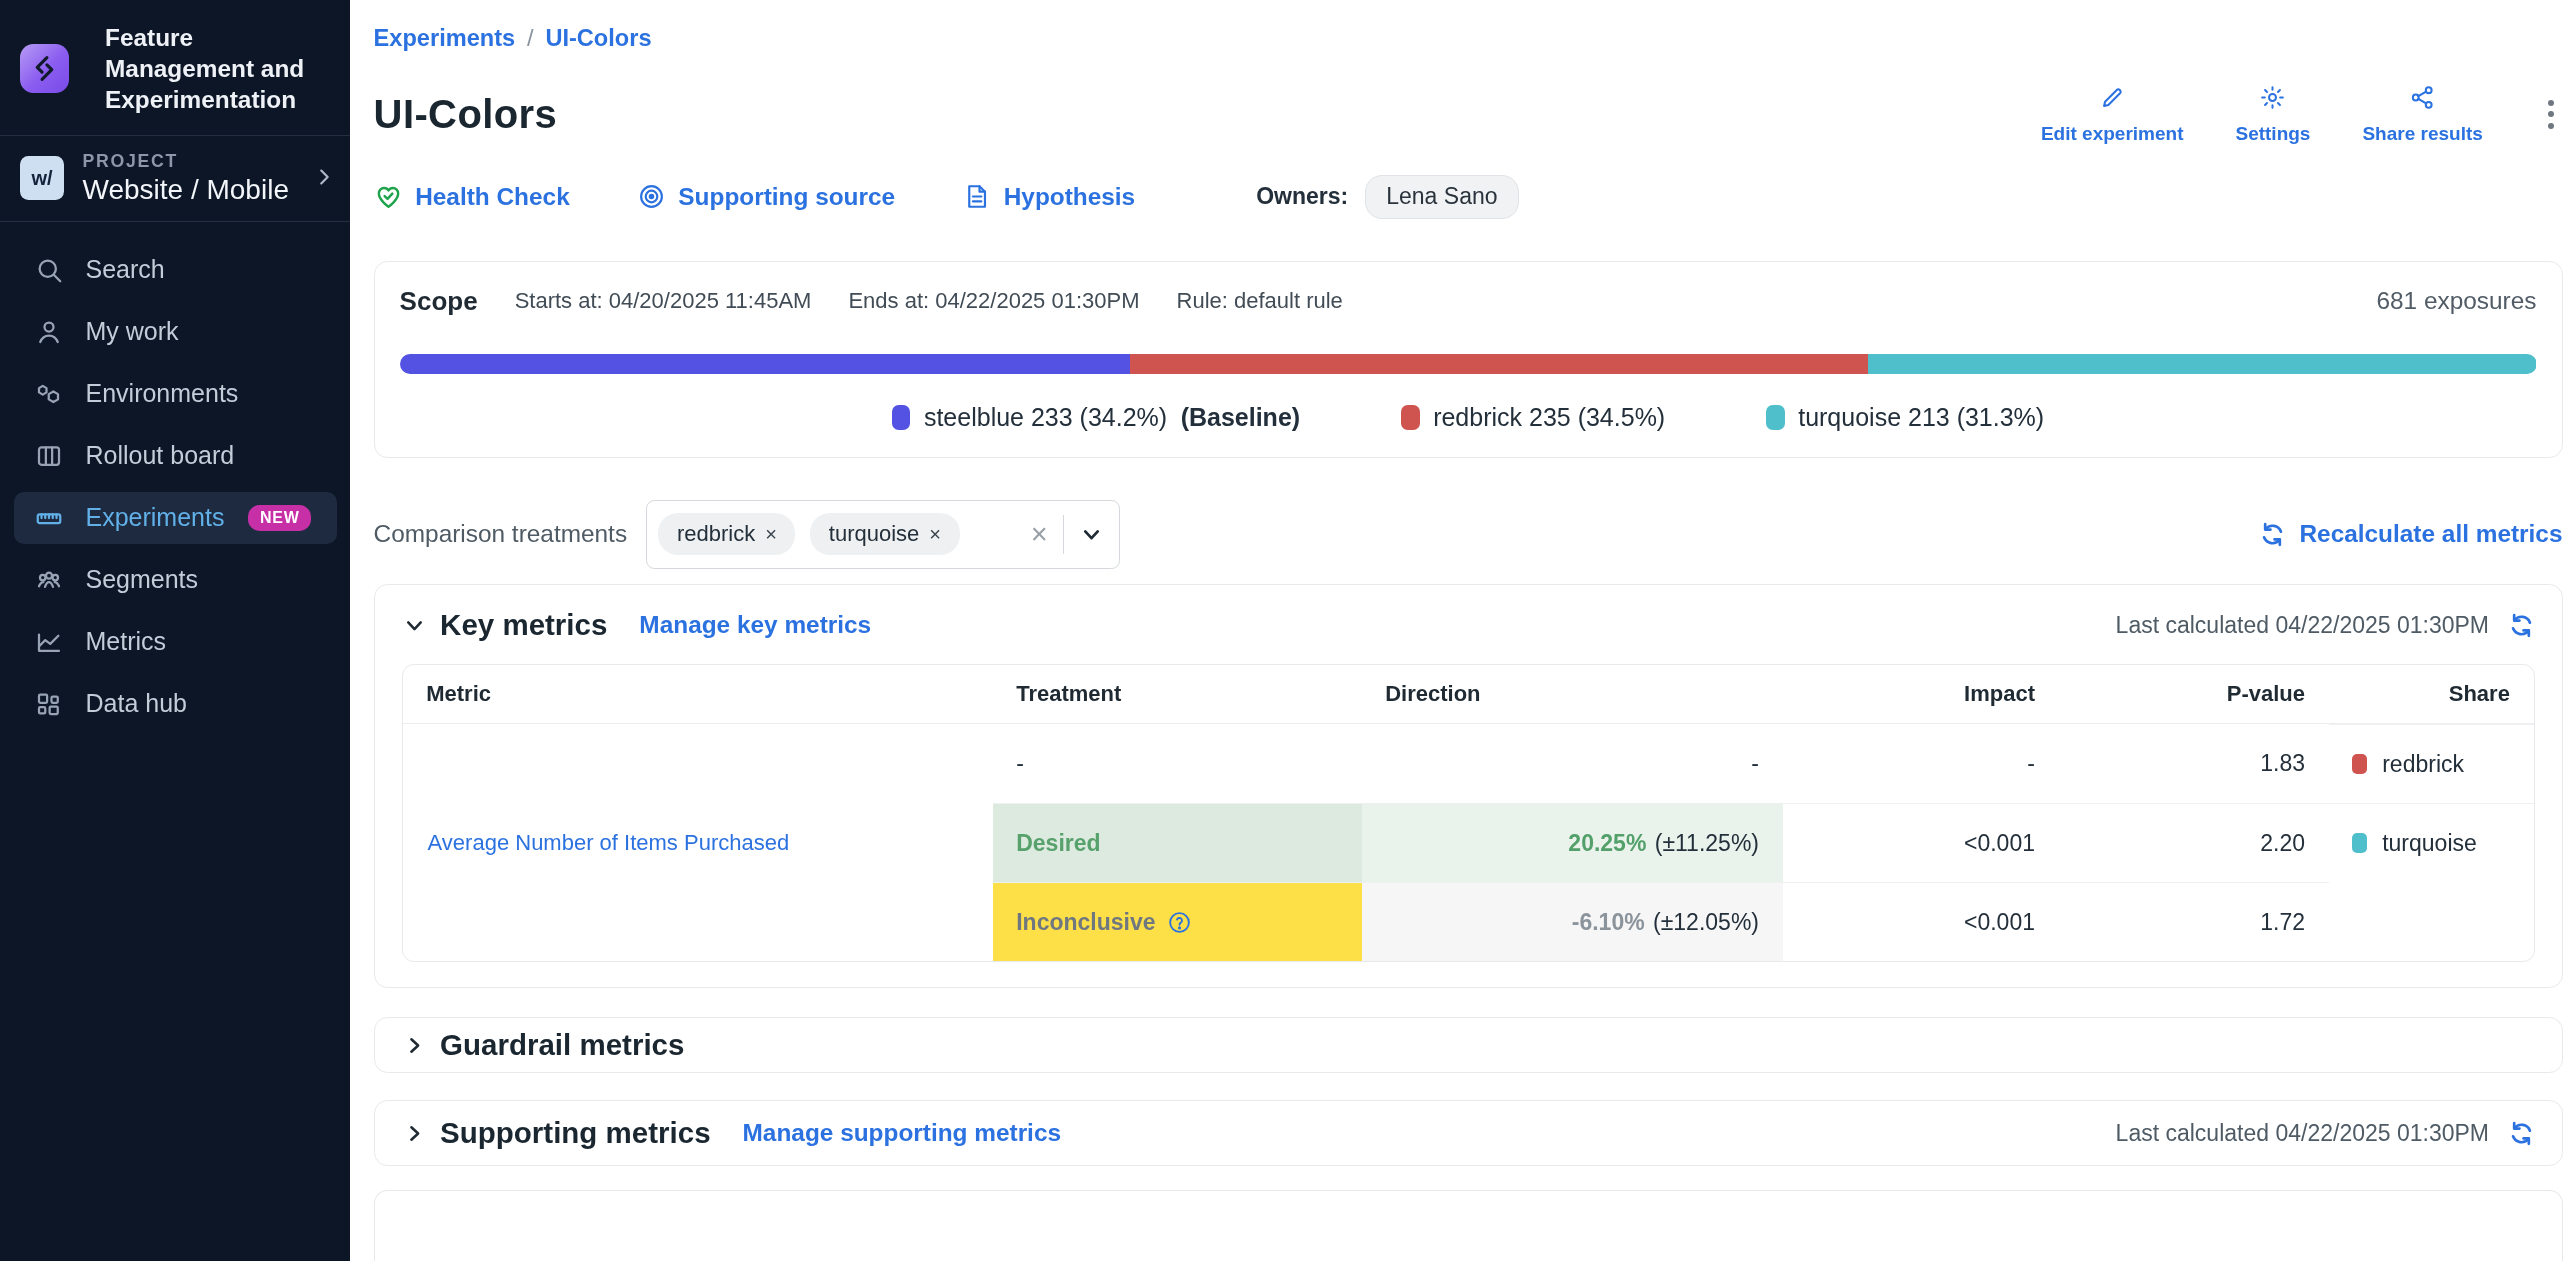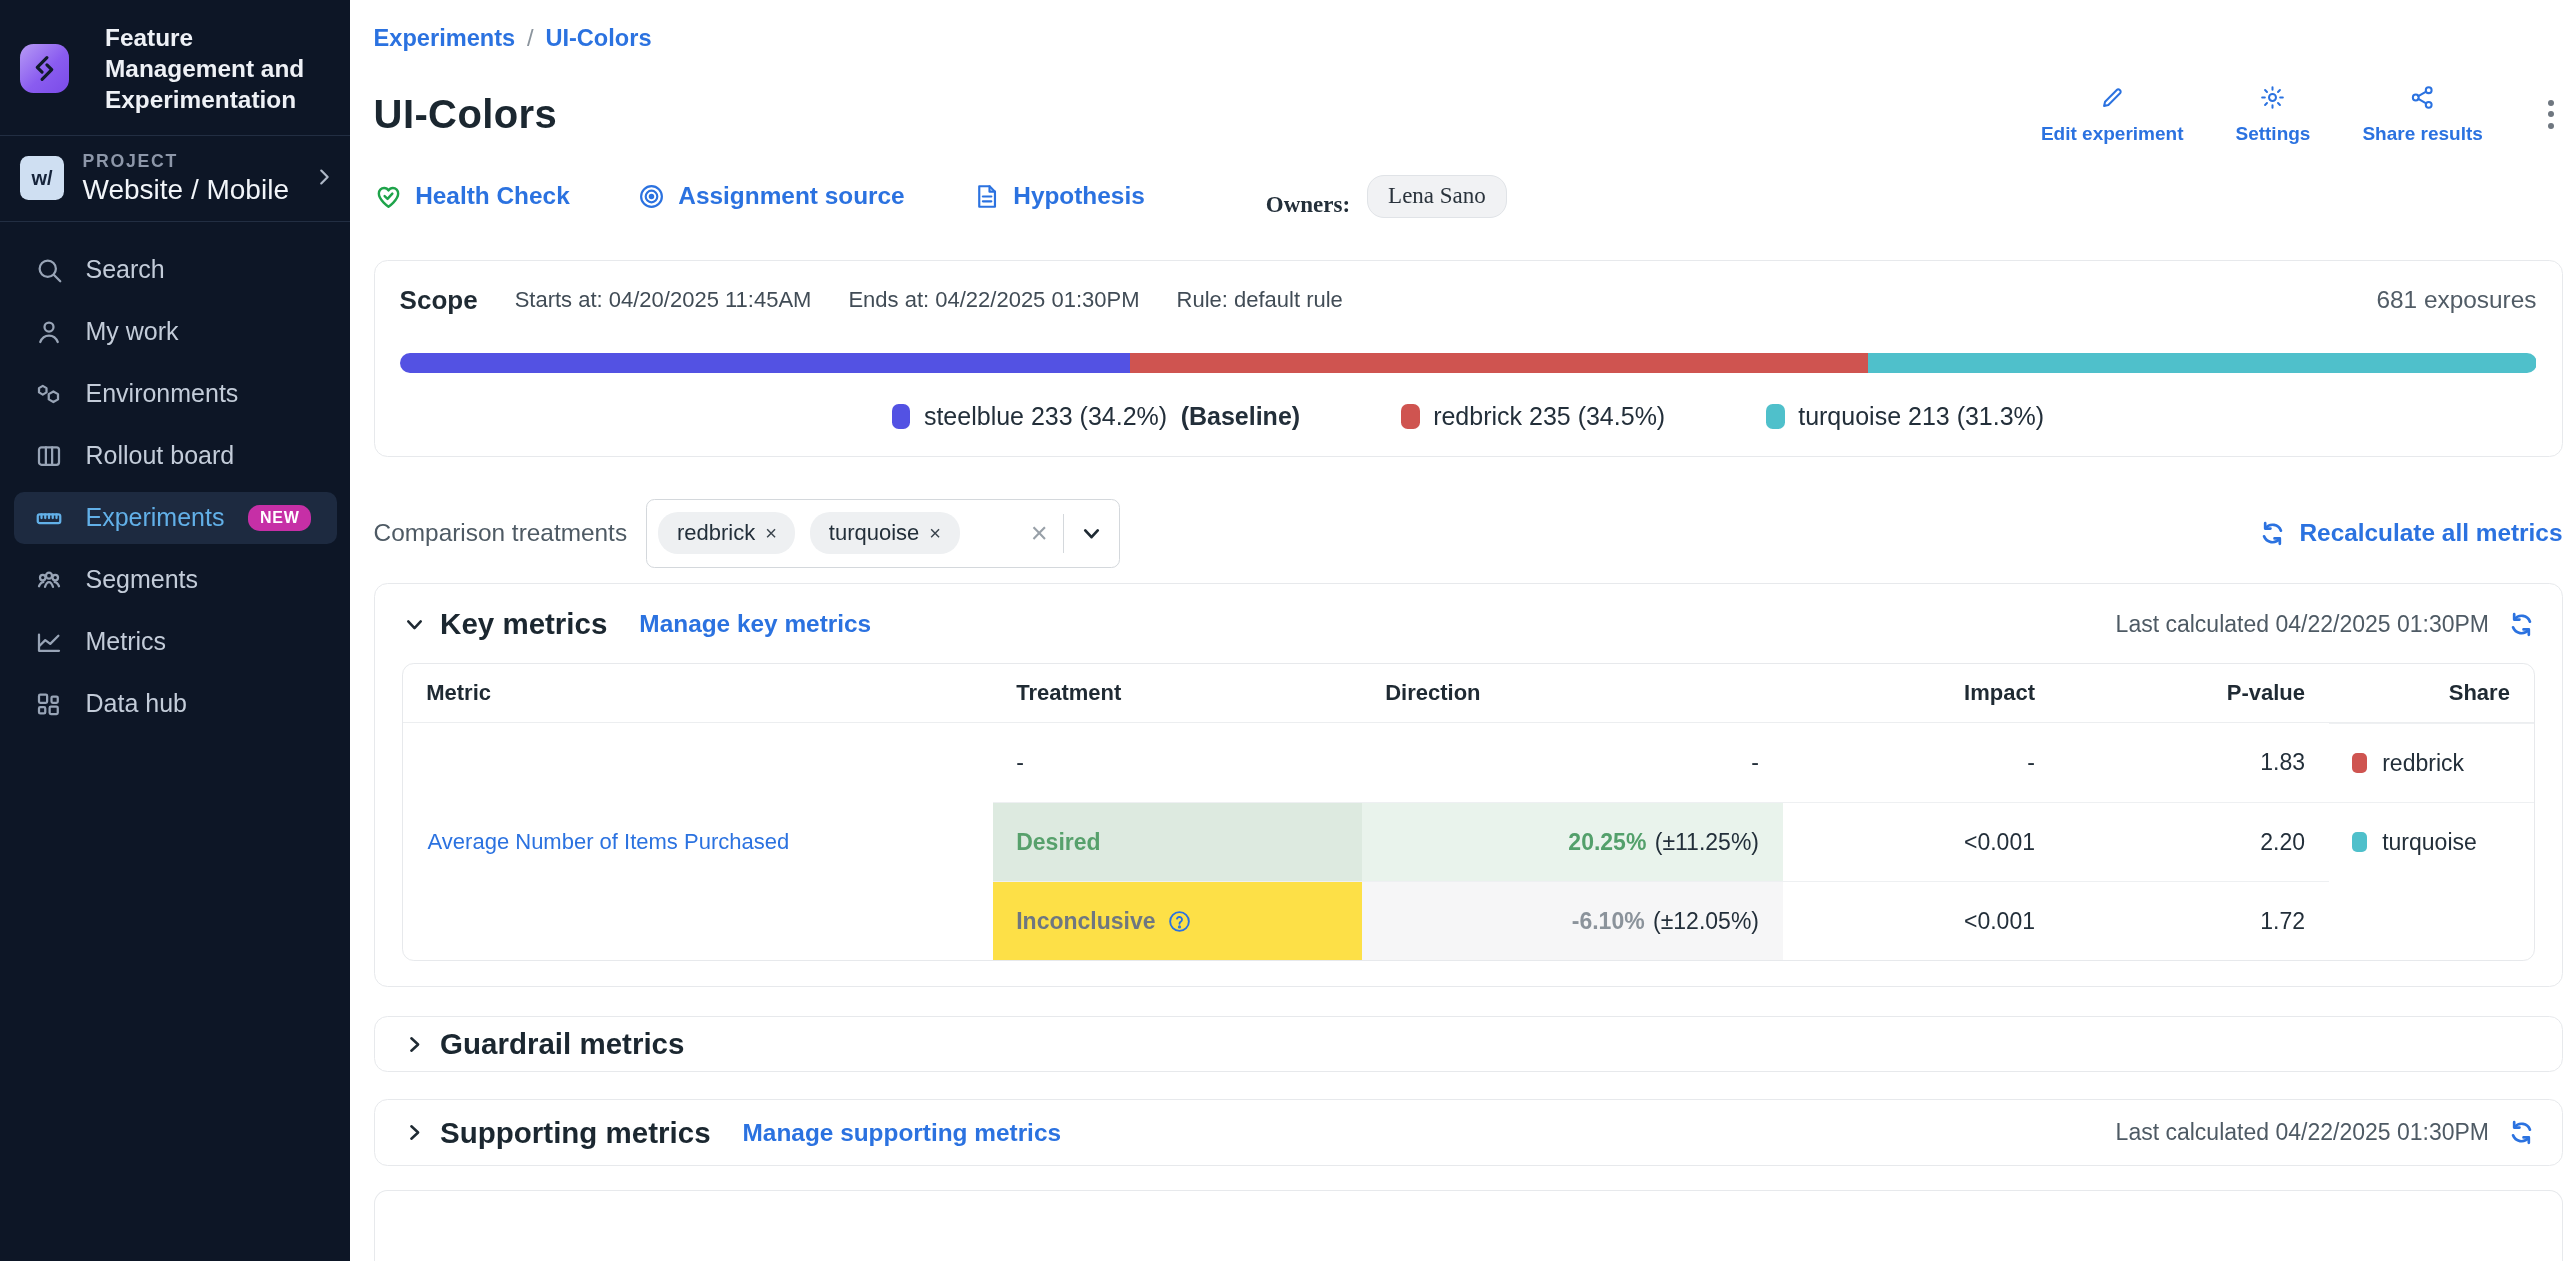--- a/index.html
+++ b/index.html
@@ -33,21 +33,21 @@
   .title-row { margin-top:32px; display:flex; align-items:center; justify-content:space-between; }
   .page-title { font-size:40px; font-weight:700; color:#1b2730; letter-spacing:0.4px; }
   .actions { display:flex; align-items:center; gap:52px; }
   .action-link { display:flex; align-items:center; gap:11.8px; color:#2b72e0; font-size:19px; font-weight:600; cursor:pointer;flex-direction:column; }
   .action-link .aicon { width:27px; height:27px; display:flex; }
   .kebab { color:#6f7780; display:flex; flex-direction:column; gap:5.9px; padding:3.4px 8.4px; cursor:pointer; margin-left:5px; }
   .kebab i { width:5.9px; height:5.9px; border-radius:50%; background:#6f7780; }
   .links-row { margin-top:30px; display:flex; align-items:center; }
   .hlink { display:flex; align-items:center; gap:12.6px; color:#2b72e0; font-size:24.4px; font-weight:600; cursor:pointer; margin-right:67px; }
   .hlink .aicon { width:29px; height:29px; display:flex; }
-  .owners { display:flex; align-items:flex-end; gap:17px; margin-left:54px;font-family:Liberation Serif, serif; }
+  .owners { display:flex; align-items:center; gap:17px; margin-left:54px; }
   .owners-label { font-size:23px; font-weight:700; color:#232f3a; }
   .owner-pill { background:#f1f2f4; border:0.8px solid #e0e3e7; border-radius:17px; padding:7.6px 20px; font-size:23px; color:#2a333c; }
   
   .card { border:0.8px solid #e7e9ec; border-radius:13.5px; background:#fff; }
   .scope-card { margin-top:42px; padding:23.6px 25px 25px 25px; }
   .scope-head { display:flex; align-items:center; }
   .scope-title { font-size:26px; font-weight:700; color:#1f2a33; margin-right:37px; }
   .scope-meta { font-size:22px; color:#414c56; margin-right:37px; }
   .scope-exposures { margin-left:auto; font-size:24.4px; color:#515c66; }
   .dist-bar { margin-top:37px; height:20px; display:flex; border-radius:10px; overflow:hidden; }
@@ -269,21 +269,21 @@
       <span>Health Check</span>
     </div>
     <div class="hlink">
       <span class="aicon">
           <svg class="s" viewBox="0 0 24 24">
             <circle cx="12" cy="12" r="8.6"></circle>
             <circle cx="12" cy="12" r="4.8"></circle>
             <circle cx="12" cy="12" r="1.4" fill="currentColor"></circle>
           </svg>
         </span>
-      <span>Assignment source</span>
+      <span>Supporting source</span>
     </div>
     <div class="hlink">
       <span class="aicon">
           <svg class="s" viewBox="0 0 24 24">
             <path d="M6 3.5h8.5L19 8v12.5H6z"></path>
             <path d="M14.5 3.5V8H19"></path>
             <line x1="9" y1="12" x2="16" y2="12"></line>
             <line x1="9" y1="16" x2="16" y2="16"></line>
           </svg>
         </span>

